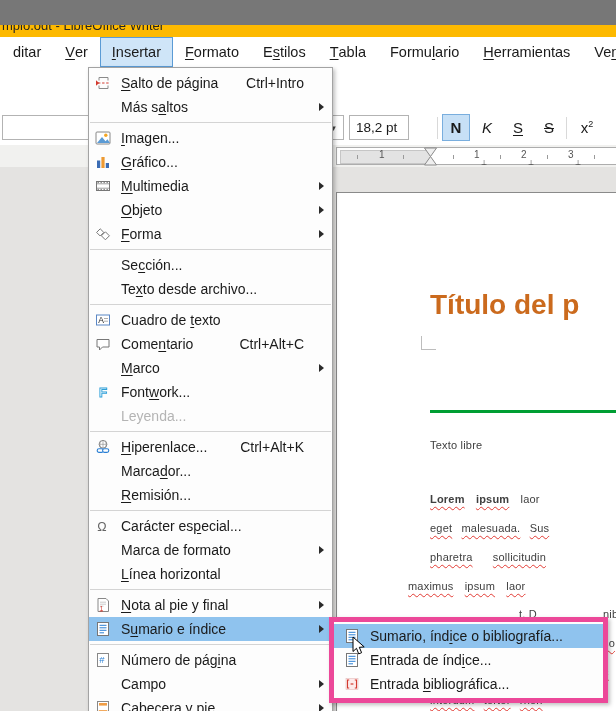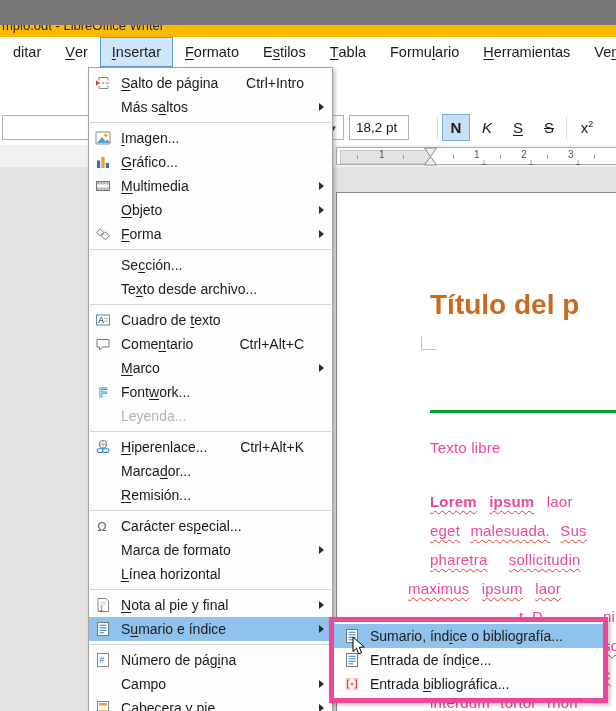--- a/index.html
+++ b/index.html
@@ -40,21 +40,21 @@
   .rtab{position:absolute;top:11px;font-size:7px;color:#333;}
   .indent-marker{position:absolute;left:86px;top:-1px;}
   
   .workspace{position:absolute;left:0;top:142px;width:616px;height:569px;background:#e4e3e1;}
   .page{position:absolute;left:336px;top:25px;width:281px;height:545px;background:#fff;border-top:1px solid #8a8a8a;border-left:1px solid #8a8a8a;}
   .doc-abs{position:absolute;white-space:nowrap;z-index:2;}
   .h1t{font-size:28px;font-weight:bold;color:#cb6a1d;}
   .h2t{font-size:25px;font-weight:bold;color:#009e33;}
   .h2line{position:absolute;left:430px;top:385px;width:186px;height:3px;background:#009e33;z-index:2;}
   .cornermark{position:absolute;left:421px;top:311px;width:14px;height:13px;border-left:1px solid #bdbdbd;border-bottom:1px solid #bdbdbd;z-index:2;}
-  .body-t{font-size:15px;color:#ec4899;letter-spacing:.2px;}
+  .body-t{font-size:11px;color:#404040;letter-spacing:.2px;}
   .sq{text-decoration:underline;text-decoration-style:wavy;text-decoration-color:#e23b34;text-decoration-thickness:1px;text-underline-offset:3px;}
   
   .insert-menu{position:absolute;left:88px;top:42px;width:245px;height:669px;background:#fdfdfd;border:1px solid #a3a3a3;box-sizing:border-box;box-shadow:2px 2px 4px rgba(0,0,0,.25);z-index:7;padding-top:3px;}
   .mrow{display:flex;align-items:center;height:24px;position:relative;padding-left:4px;font-size:14px;color:#1a1a1a;}
   .mrow.sel{background:#8fc3ee;}
   .mrow.dis{color:#b4b4b4;}
   .mico{width:20px;height:16px;display:flex;align-items:center;justify-content:center;flex:none;}
   .mlab{margin-left:8px;white-space:nowrap;}
   .mlab u{text-underline-offset:2px;}
   .msc{margin-left:auto;margin-right:28px;white-space:nowrap;}

